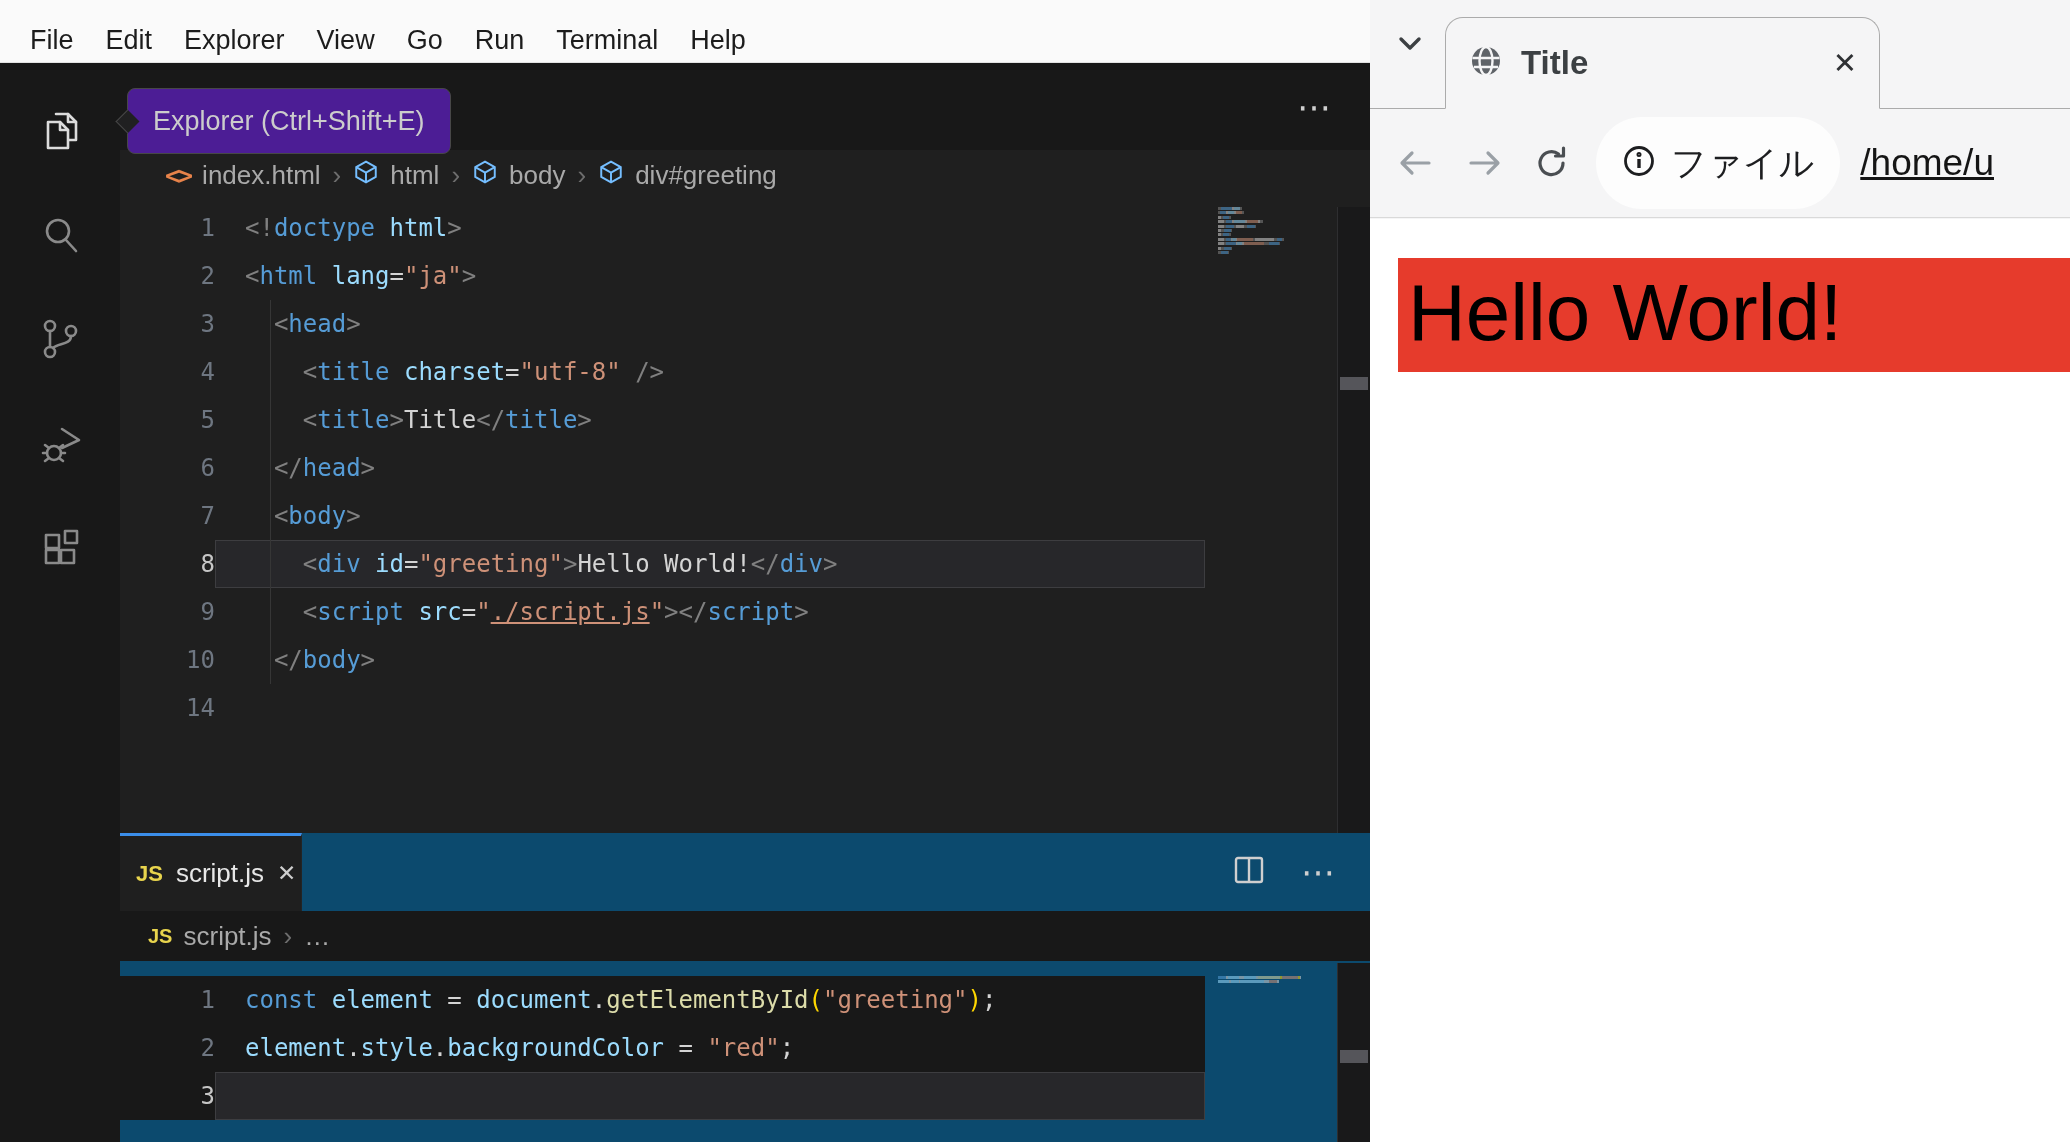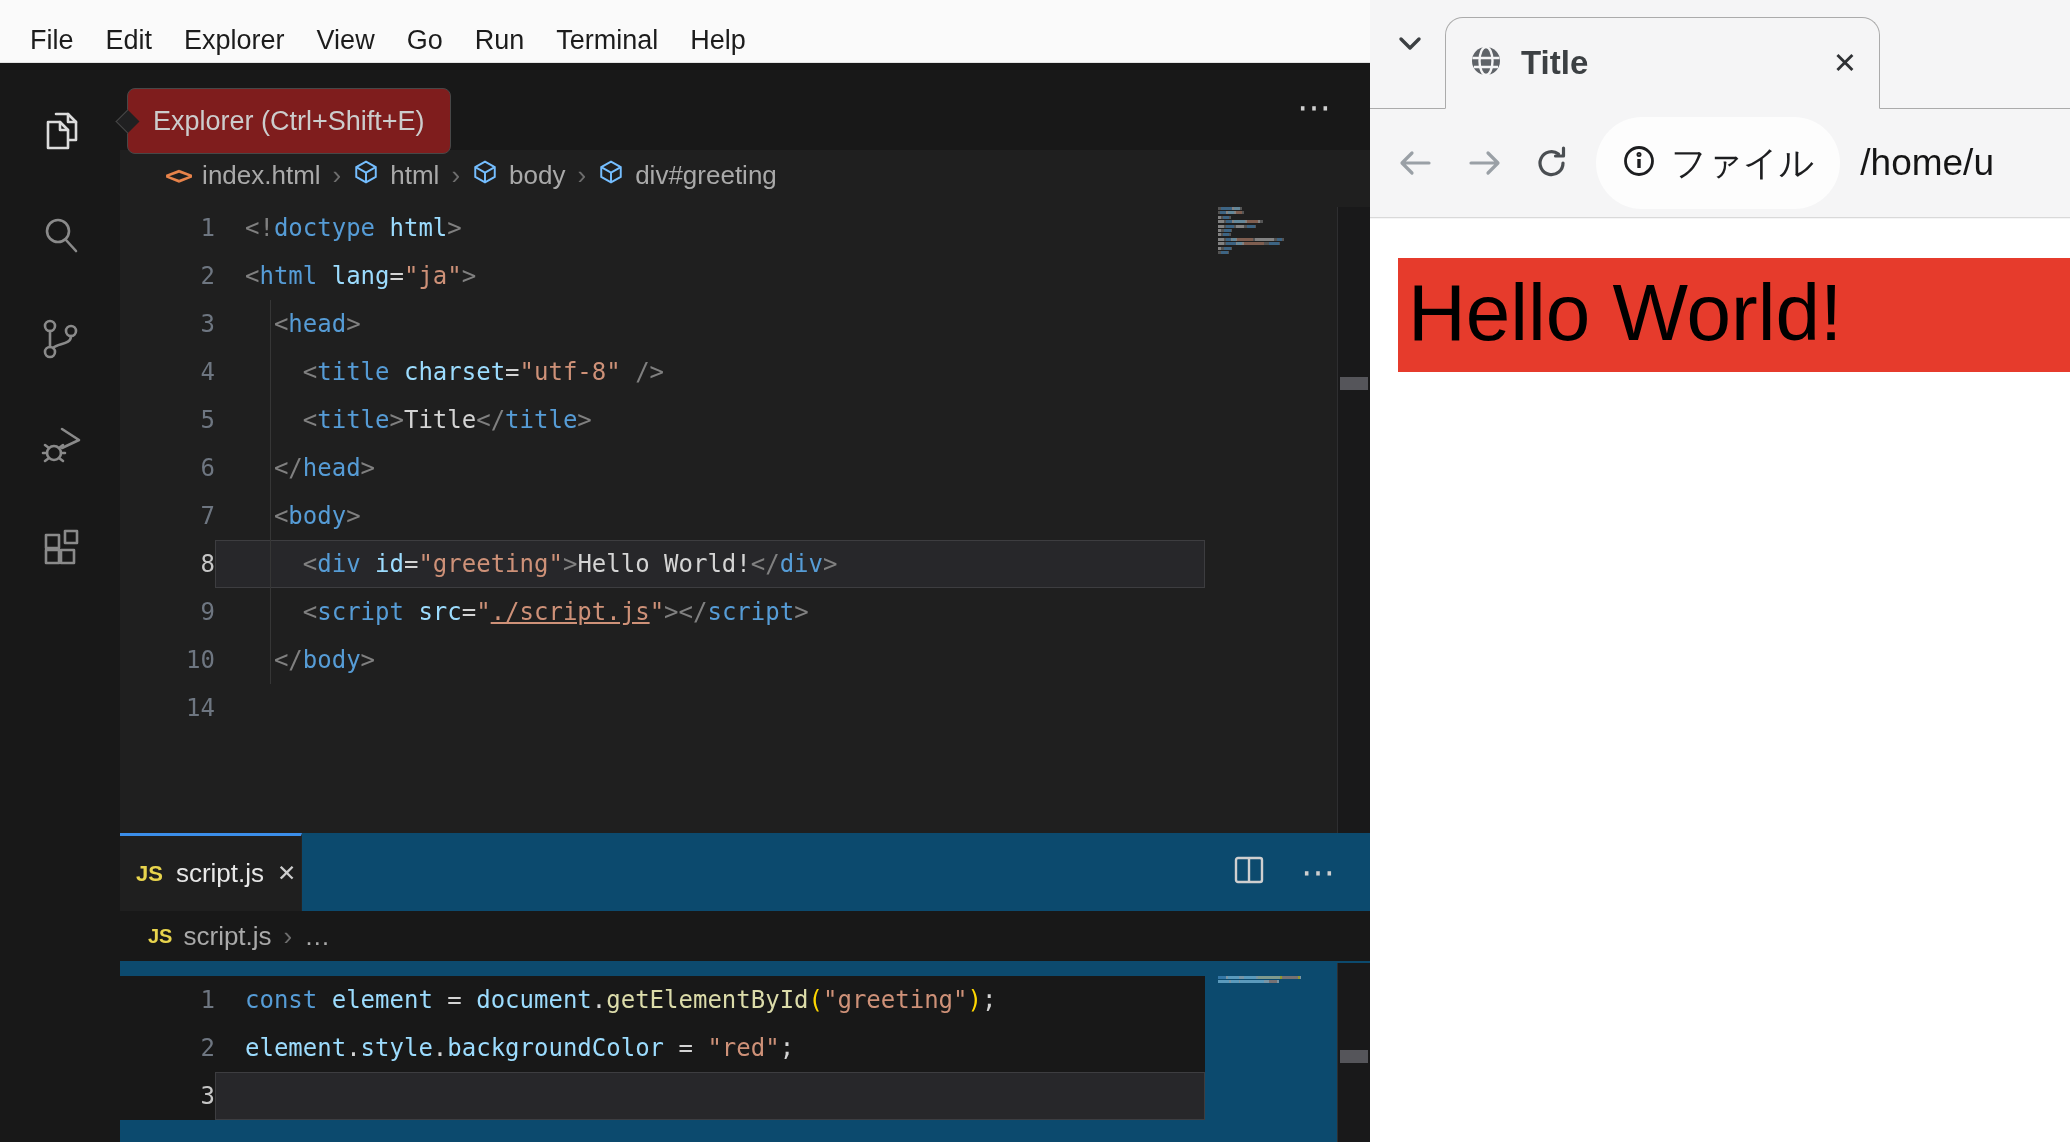--- a/index.html
+++ b/index.html
@@ -74,27 +74,27 @@
   .btab-close { margin-left:auto; font-size:29px; color:#2f3134; }
 
   .toolbar { height:109px; display:flex; align-items:center; padding-left:26px; border-bottom:1px solid #d9d9d9; background:#f5f5f6; overflow:hidden; }
   .nav svg { fill:none; stroke-width:3.2; stroke-linecap:round; stroke-linejoin:round; }
   .nav.disabled svg { stroke:#9aa0a6; }
   .nav.enabled svg { stroke:#4a4e52; }
   .nav { margin-right:32px; display:flex; }
   .omni-chip { height:92px; border-radius:46px; background:#fdfdfd; display:flex; align-items:center; padding:0 26px; gap:15px; flex:none; }
   .chip-label { font-size:35px; color:#1d1e20; }
   .info-i svg { stroke:#1d1e20; fill:none; stroke-width:2.8; }
-  .url-text { font-size:37px; color:#151515; margin-left:20px; white-space:nowrap; overflow:hidden; flex:1; }
+  .url-text { font-size:37px; color:#151515; margin-left:20px; white-space:nowrap; overflow:hidden; flex:1;text-decoration:underline; }
 
   .page { position:absolute; top:219px; left:0; right:0; bottom:0; background:#ffffff; overflow:hidden; }
   .hello { margin:39px 0 0 28px; height:114px; line-height:110px; padding-left:10px; font-size:80px; color:#000; white-space:nowrap; }
 
   
-  .tooltip { position:absolute; left:127px; top:88px; height:66px; background:#7f1d1d; border:1px solid #474747; border-radius:8px; display:flex; align-items:center; padding:0 25px; font-size:27px; color:#cccccc; z-index:50; white-space:nowrap; }
+  .tooltip { position:absolute; left:127px; top:88px; height:66px; background:#4c1d95; border:1px solid #474747; border-radius:8px; display:flex; align-items:center; padding:0 25px; font-size:27px; color:#cccccc; z-index:50; white-space:nowrap; }
   .tooltip::before { content:""; position:absolute; left:-9px; top:24px; width:16px; height:16px; background:#202021; border-left:1px solid #474747; border-bottom:1px solid #474747; transform:rotate(45deg); }
 </style>
 </head>
 <body>
 
 <div class="vscode">
 
   <div class="menubar">
     <span class="menu-item">File</span>
     <span class="menu-item">Edit</span>

